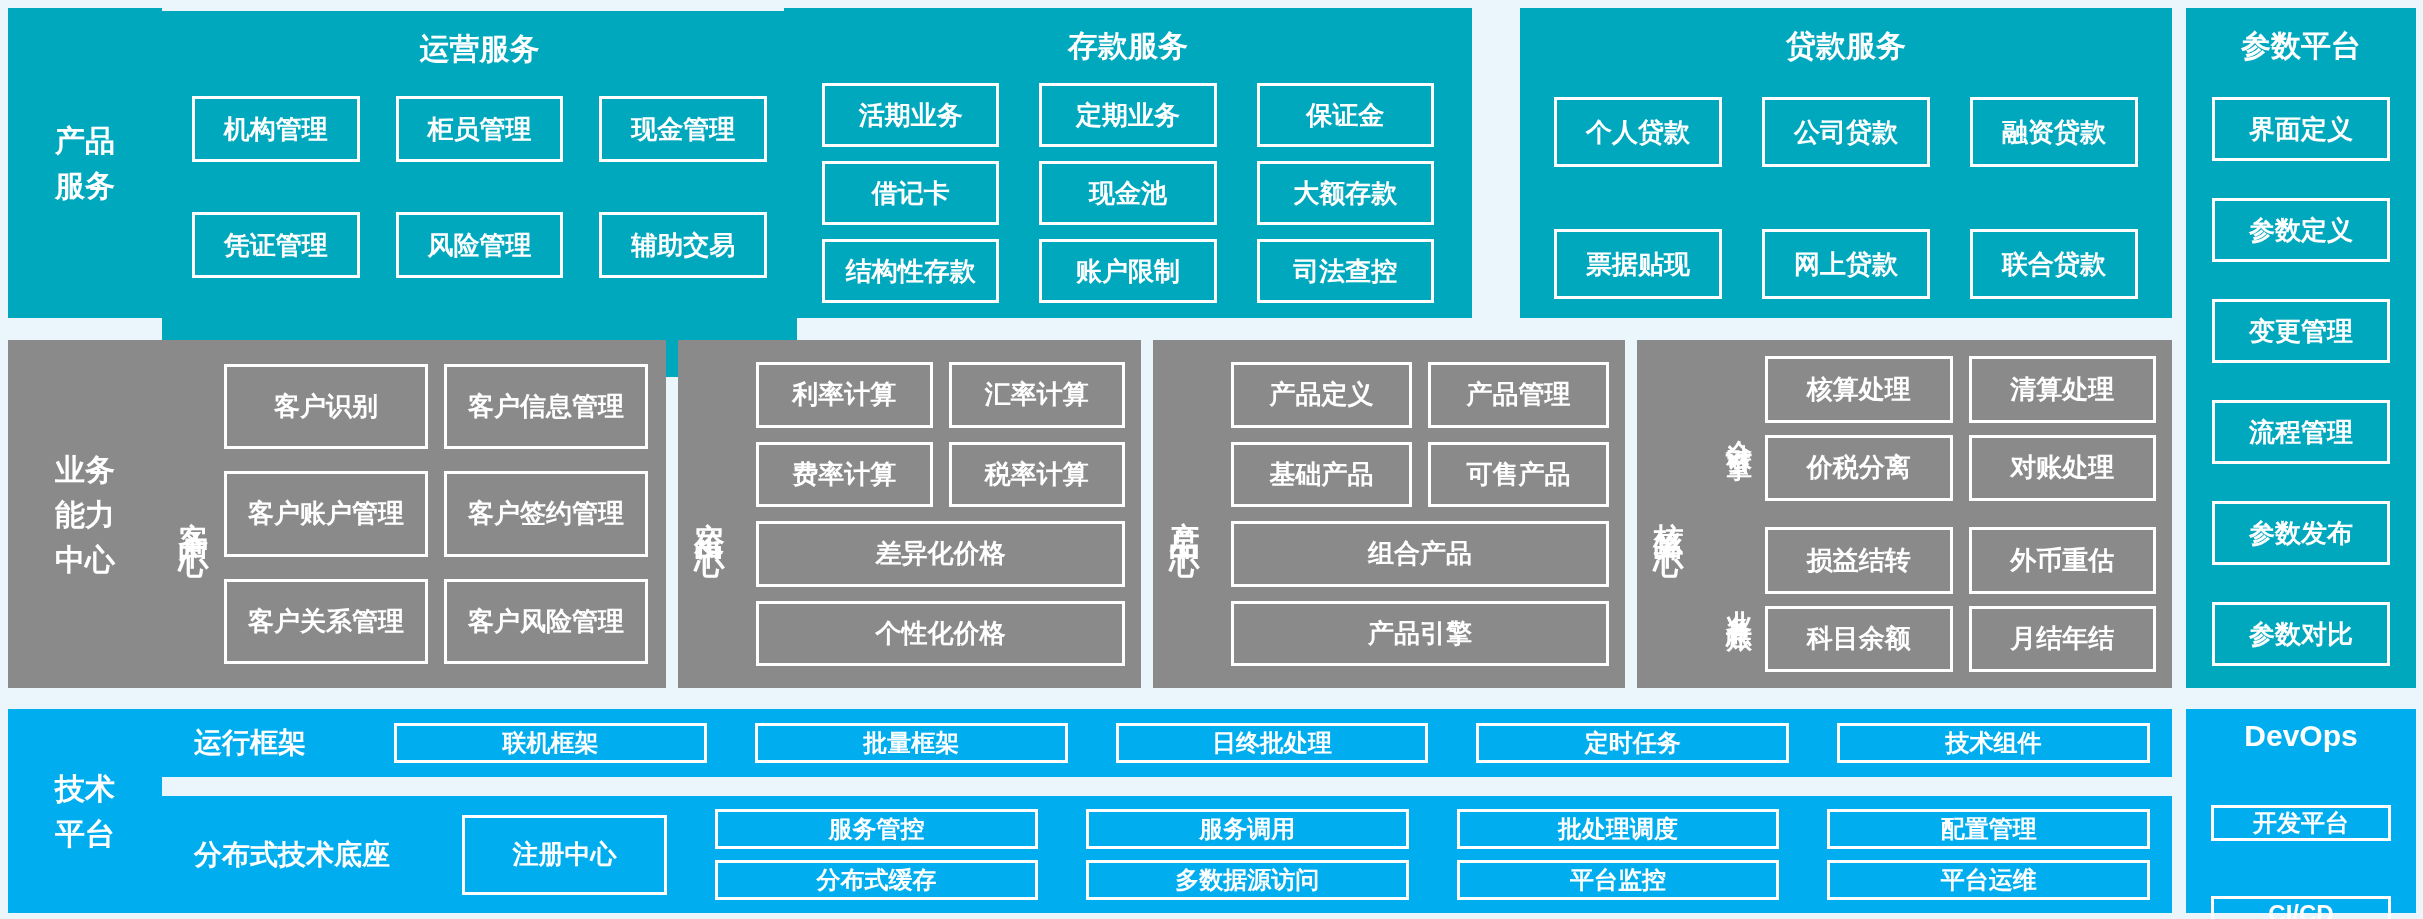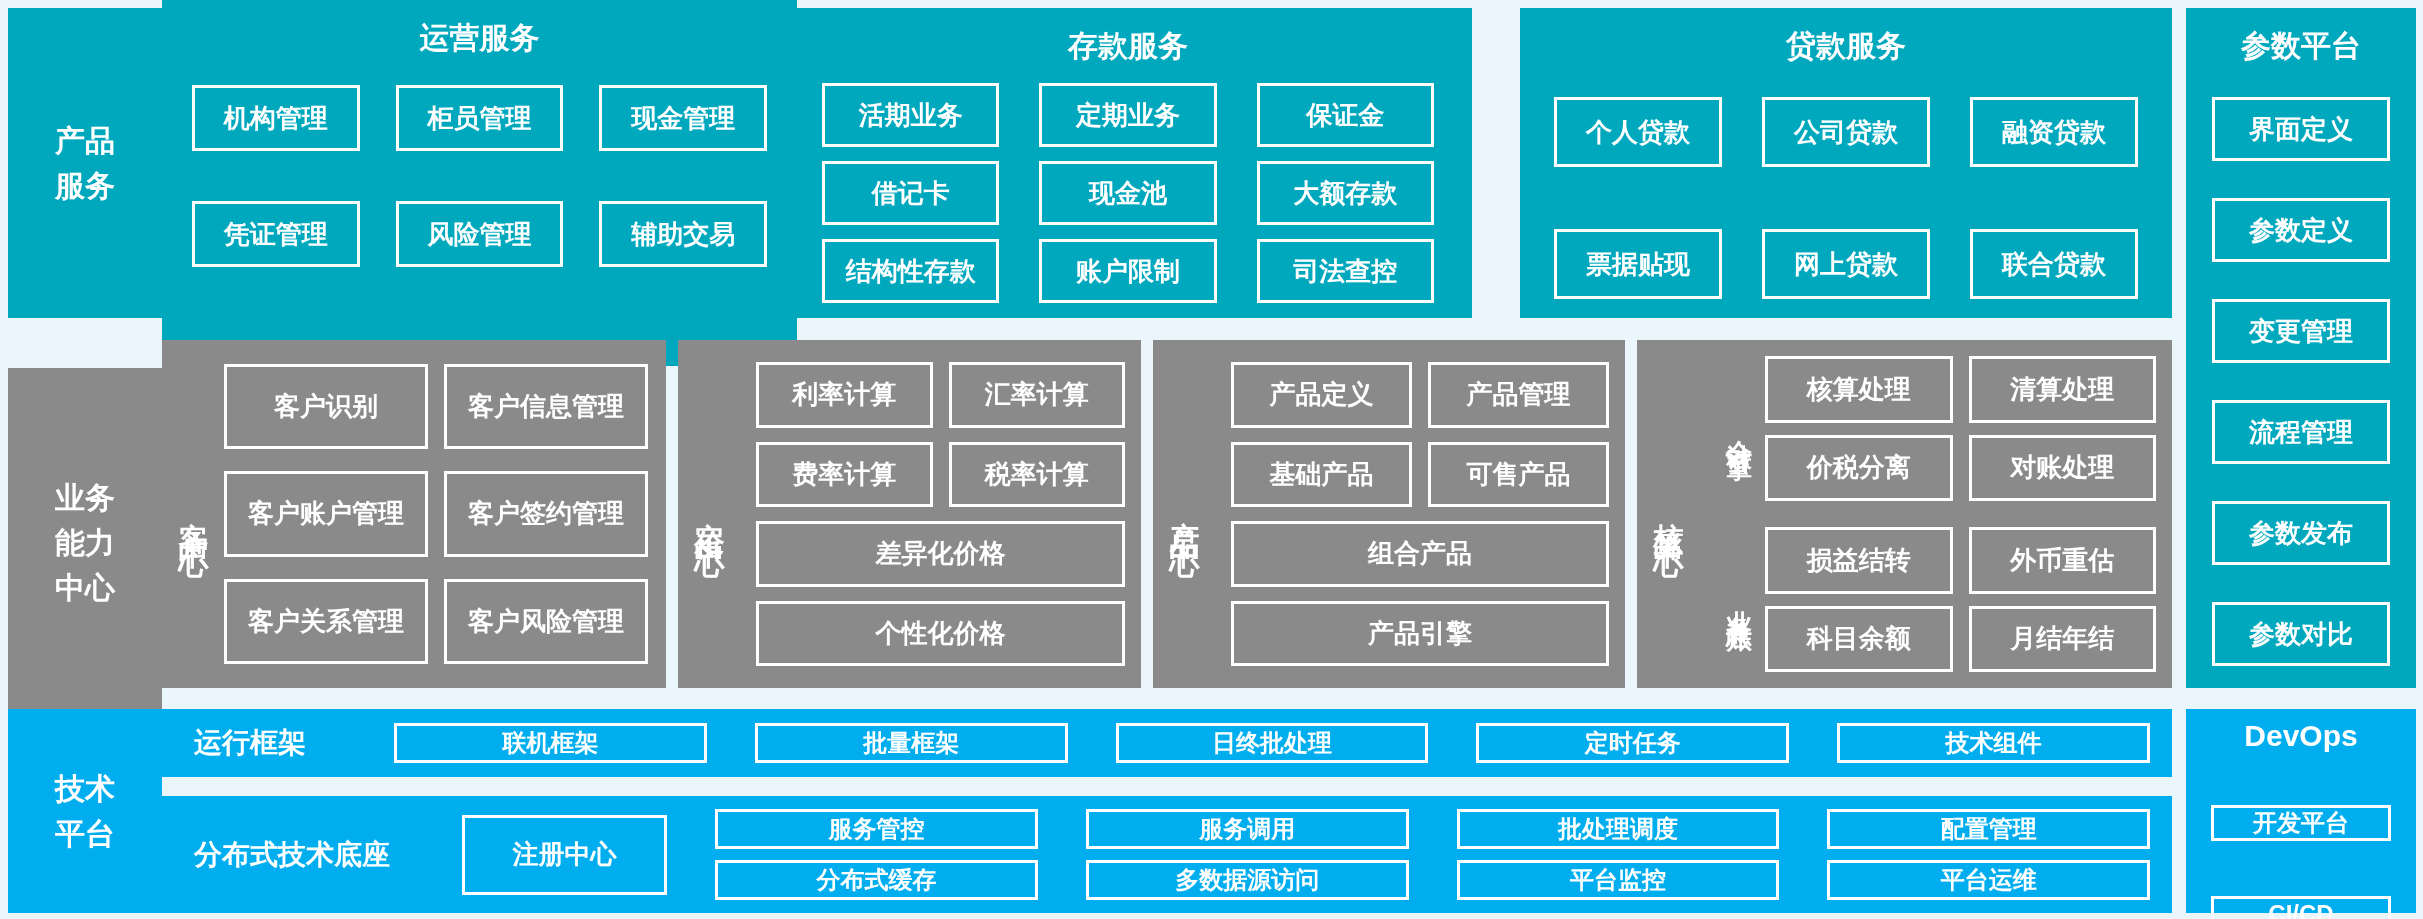--- a/index.html
+++ b/index.html
@@ -12,34 +12,34 @@
   .teal { background:#00A8BE; }
   .gray { background:#8A8A8A; }
   .blue { background:#00AEEF;justify-content:center; }
 
   .panel { position:absolute; box-sizing:border-box; }
 
   
   .rail { position:absolute; left:8px; width:154px; display:flex; align-items:center; justify-content:center; text-align:center; }
   .rail-text { width:66px; font-size:30px; font-weight:bold; line-height:1.5; word-break:break-all; }
   #rail-product    { top:8px;   height:310px; }
-  #rail-capability { top:340px; height:348px;margin-top:28px; }
+  #rail-capability { top:340px; height:348px; }
   #rail-tech       { top:709px; height:204px; }
 
   
   .box {
     border:3px solid #ffffff; box-sizing:border-box;
     display:flex; align-items:center; justify-content:center;
     font-size:26px; font-weight:bold; text-align:center; white-space:nowrap;
   }
 
   .panel-title { text-align:center; font-size:30px; font-weight:bold; margin-top:18px; }
 
   
-  #sec-ops     { left:162px;  top:0; width:635px; height:366px; }
+  #sec-ops     { left:162px;  top:11px; width:635px; height:366px; }
   #sec-ops .grid { display:grid; grid-template-columns:repeat(3,1fr); column-gap:36px; row-gap:50px; padding:26px 30px 0; }
   #sec-ops .box { height:66px; }
 
   #sec-deposit { left:784px;  top:8px; width:688px; height:310px; }
   #sec-deposit .grid { display:grid; grid-template-columns:repeat(3,1fr); column-gap:40px; row-gap:14px; padding:16px 38px 0; }
   #sec-deposit .box { height:64px; }
 
   #sec-loan    { left:1520px; top:8px; width:652px; height:310px; }
   #sec-loan .grid { display:grid; grid-template-columns:repeat(3,1fr); column-gap:40px; row-gap:62px; padding:30px 34px 0; }
   #sec-loan .box { height:70px; }

